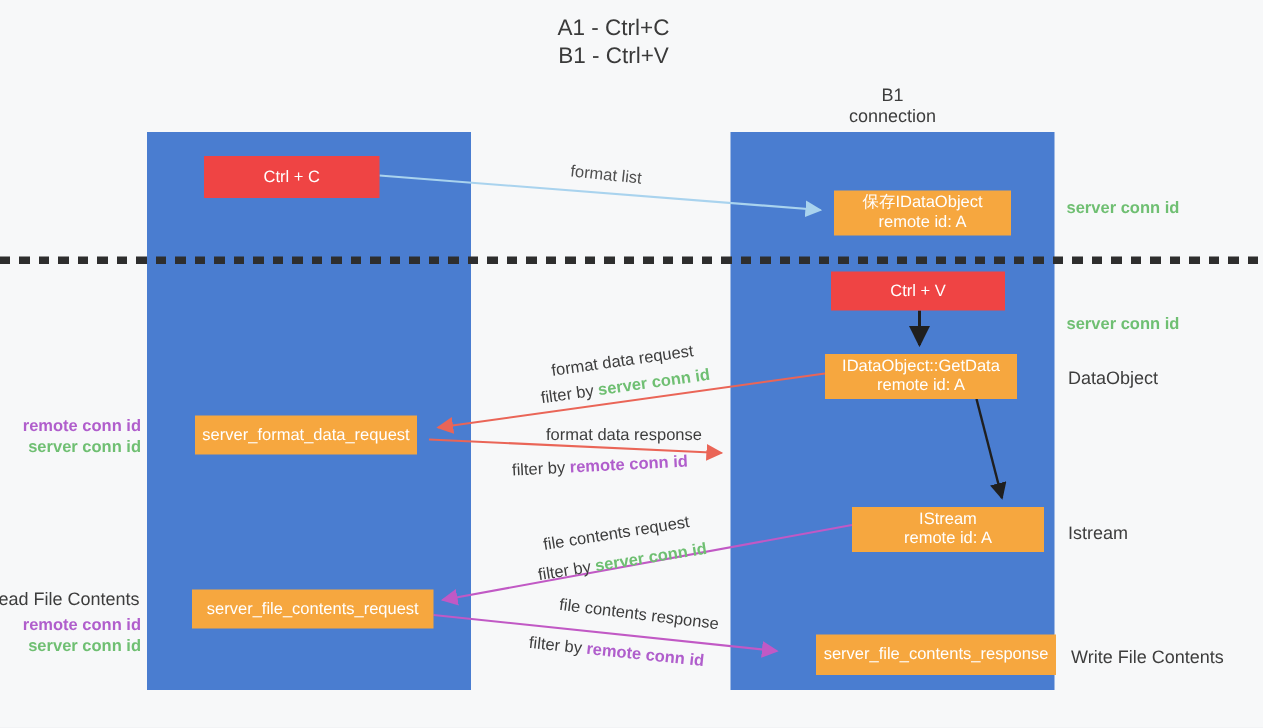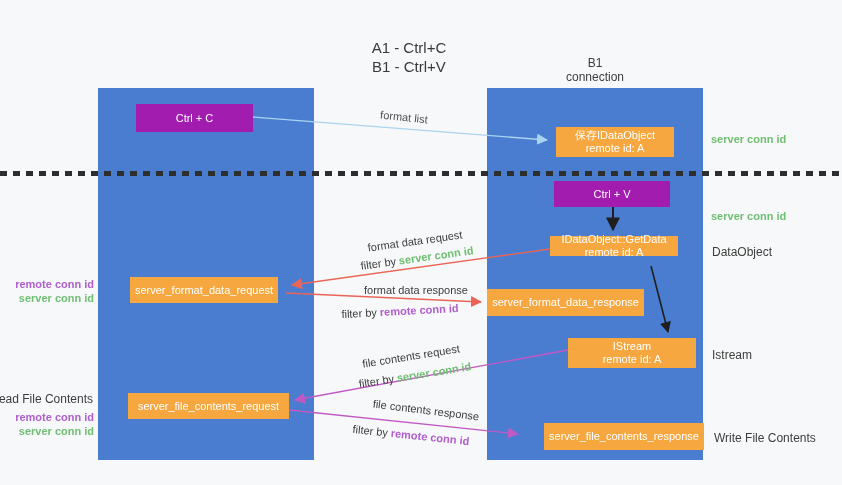--- a/index.html
+++ b/index.html
@@ -3,40 +3,40 @@
 <meta charset="utf-8">
 <style>
   html,body { margin:0; padding:0; background:#eef0f2; }
   .stage {
     position:relative; width:842px; height:485px; overflow:hidden;
     background:#f7f8f9;
     font-family:"Liberation Sans", sans-serif;
   }
   .title {
     position:absolute; left:309px; top:9px; width:200px;
-    text-align:center; font-size:15px; line-height:19px; color:#3a3a3a;margin-top:29px;
+    text-align:center; font-size:15px; line-height:19px; color:#3a3a3a;
   }
   .lane { position:absolute; top:88px; height:372px; background:#4a7dd0; }
   .lane-left  { left:98px;  width:216px; }
   .lane-right { left:487px; width:216px; }
   .lane-header {
     position:absolute; top:56px; text-align:center;
     font-size:12px; line-height:14px; color:#3d3d3d;
   }
   .divider {
     position:absolute; left:0; top:171px; width:842px; height:5px;
     background:repeating-linear-gradient(90deg,#2e2e2e 0 7px,transparent 7px 13px);
   }
   svg.arrows { position:absolute; left:0; top:0; pointer-events:none; }
   .node {
     position:absolute; color:#ffffff; display:flex; flex-direction:column;
     align-items:center; justify-content:center; text-align:center;
     font-size:11px; line-height:13px; white-space:nowrap;
   }
-  .green  { background:#a21caf; }
+  .green  { background:#ef4444; }
   .orange { background:#f6a73f; }
   .flow-label {
     position:absolute; font-size:11px; color:#3d3d3d; white-space:nowrap;
     transform:translate(-50%,-50%) rotate(var(--r,0deg));
   }
   .flow-label.light { color:#4f4f4f; }
   .side-label { position:absolute; font-size:12px; color:#3d3d3d; white-space:nowrap; }
   .side-label.small { font-size:11px; font-weight:bold; }
   .id-green  { color:#6fbf72; font-weight:bold; }
   .id-purple { color:#b05ecc; font-weight:bold; }
@@ -93,32 +93,29 @@
 
   <div class="node orange" style="left:556px;top:127px;width:118px;height:30px;">
     <span>保存IDataObject</span>
     <span>remote id: A</span>
   </div>
 
   <div class="node green" style="left:554px;top:181px;width:116px;height:26px;">
     <span>Ctrl + V</span>
   </div>
 
-  <div class="node orange" style="left:550px;top:236px;width:128px;height:20px;">
+  <div class="node orange" style="left:550px;top:236px;width:128px;height:30px;">
     <span>IDataObject::GetData</span>
     <span>remote id: A</span>
   </div>
 
   <div class="node orange" style="left:130px;top:277px;width:148px;height:26px;">
     <span>server_format_data_request</span>
   </div>
 
-  <div class="node orange" style="left:487px;top:289px;width:157px;height:27px;">
-    <span>server_format_data_response</span>
-  </div>
 
   <div class="node orange" style="left:568px;top:338px;width:128px;height:30px;">
     <span>IStream</span>
     <span>remote id: A</span>
   </div>
 
   <div class="node orange" style="left:128px;top:393px;width:161px;height:26px;">
     <span>server_file_contents_request</span>
   </div>
 

